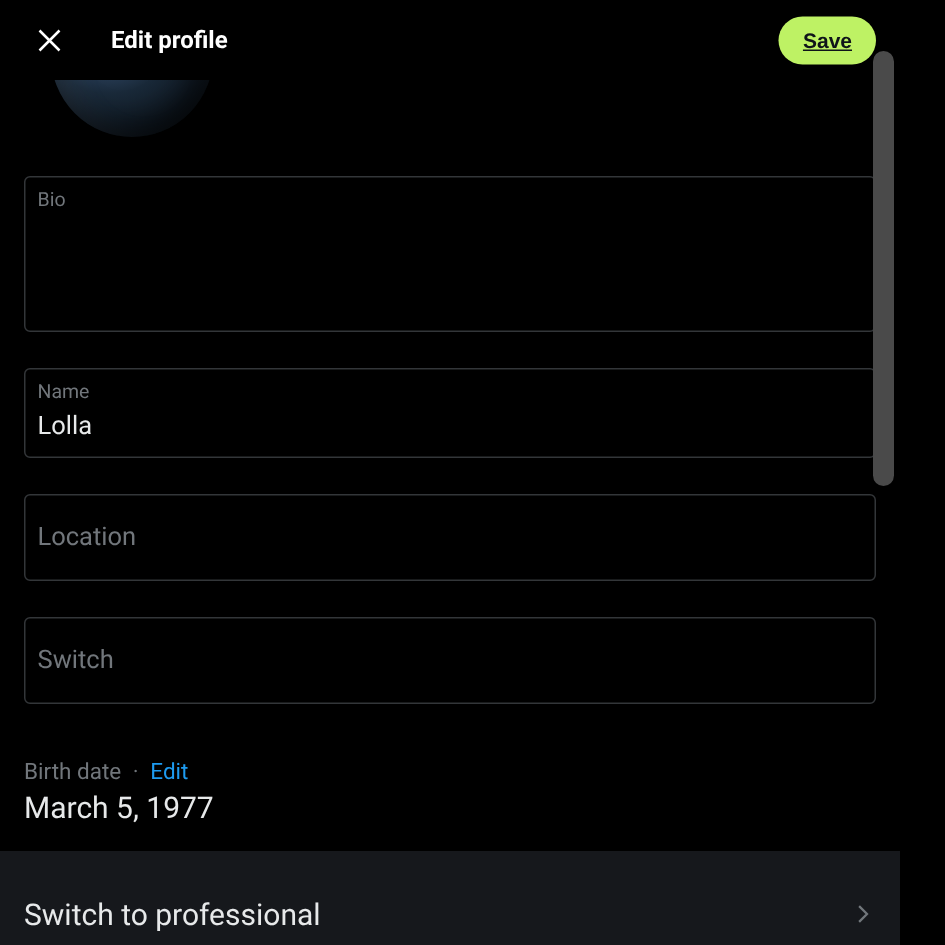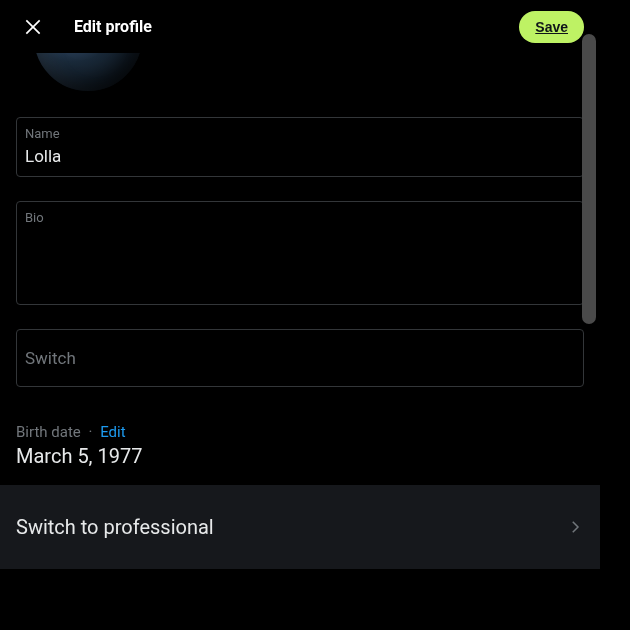--- a/index.html
+++ b/index.html
@@ -187,29 +187,32 @@
     <div class="title">Edit profile</div>
     <button class="save-btn">Save</button>
   </div>
 
   <div class="content">
     <div class="avatar-wrapper">
       <div class="avatar"></div>
     </div>
 
     <div class="field-group">
+      <div class="field-label">Bio</div>
+      <textarea class="field-textarea" style=""></textarea>
+    </div>
+
+    <div class="field-group">
       <div class="field-label">Name</div>
       <input class="field-input" value="Lolla" style="">
     </div>
 
-    <div class="field-group">
-      <div class="field-label">Bio</div>
-      <textarea class="field-textarea" style=""></textarea>
-    </div>
-
+    <div class="field-single">
+      <span class="placeholder">Location</span>
+    </div>
 
     <div class="field-single">
       <span class="placeholder">Switch</span>
     </div>
 
     <div class="birth-section">
       <div class="birth-label-row">
         <span>Birth date</span>
         <span class="birth-sep">·</span>
         <span class="birth-edit">Edit</span>

